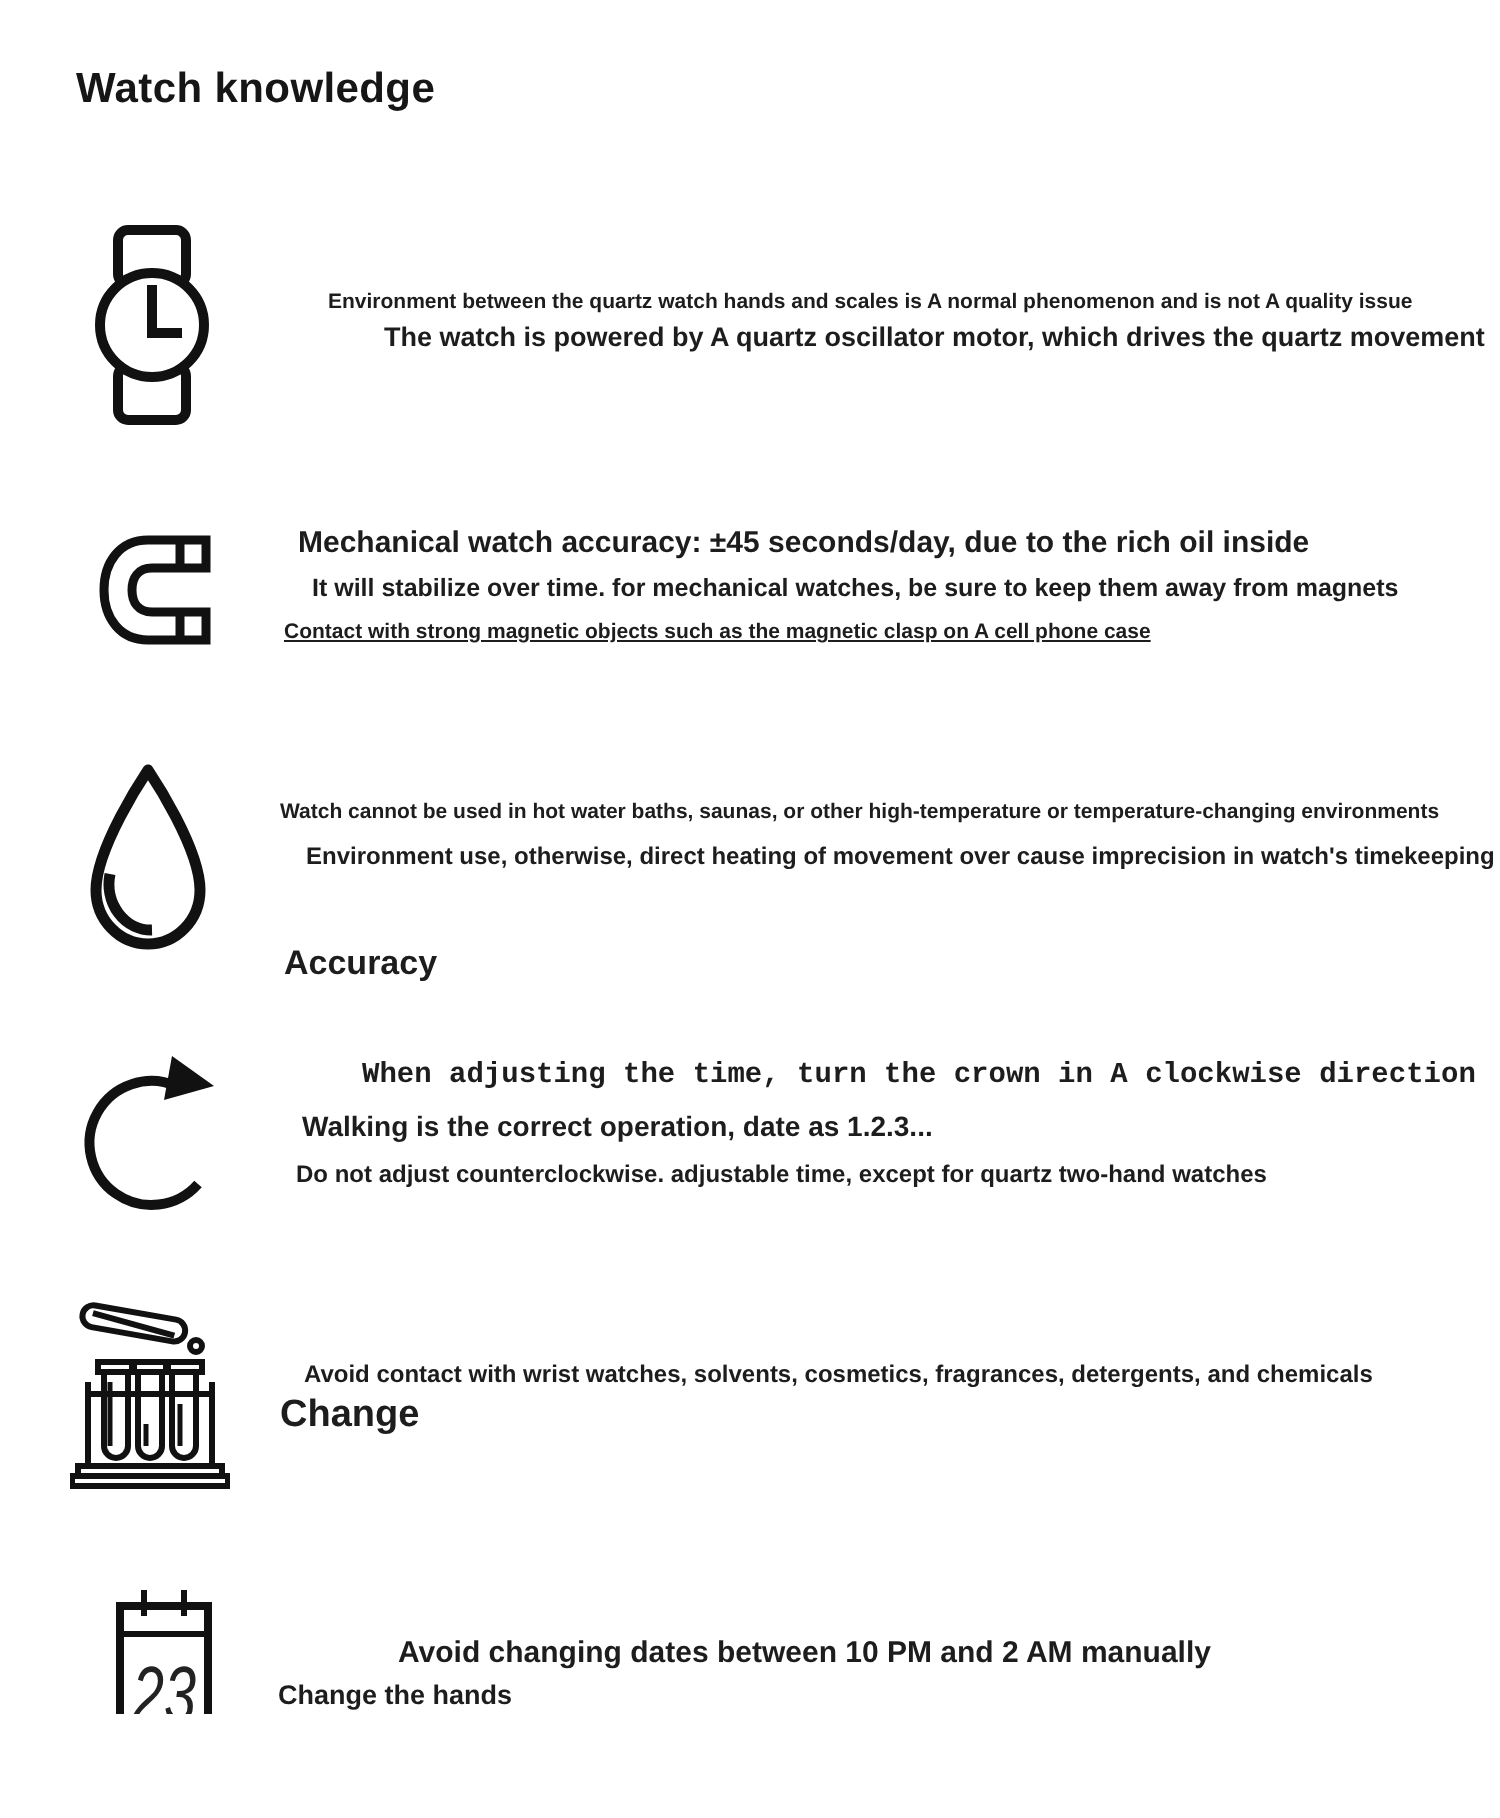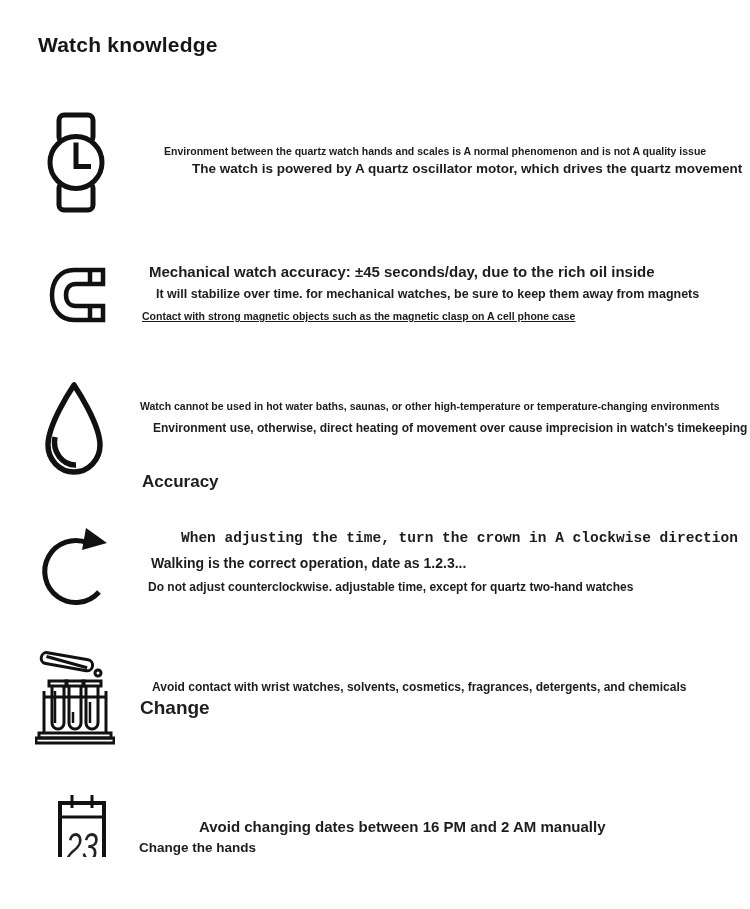--- a/index.html
+++ b/index.html
@@ -117,18 +117,18 @@
 
   <div class="icon icon-cal">
     <svg viewBox="0 0 48 95" xmlns="http://www.w3.org/2000/svg">
       <rect x="2" y="8" width="44" height="84" fill="#fff" stroke="#111" stroke-width="4"></rect>
       <line x1="14" y1="0" x2="14" y2="13" stroke="#111" stroke-width="3"></line>
       <line x1="34" y1="0" x2="34" y2="13" stroke="#111" stroke-width="3"></line>
       <line x1="2" y1="22" x2="46" y2="22" stroke="#111" stroke-width="3"></line>
       <text x="24" y="66" text-anchor="middle" font-size="40" textLength="32" lengthAdjust="spacingAndGlyphs" fill="#222" font-weight="400">23</text>
     </svg>
   </div>
-  <p class="ln s6l1">Avoid changing dates between 16 PM and 2 AM manually</p>
+  <p class="ln s6l1">Avoid changing dates between 10 PM and 2 AM manually</p>
   <p class="ln s6l2">Change the hands</p>
 
   <div class="accent-bar"></div>
 
 </div>
 
 </body></html>

